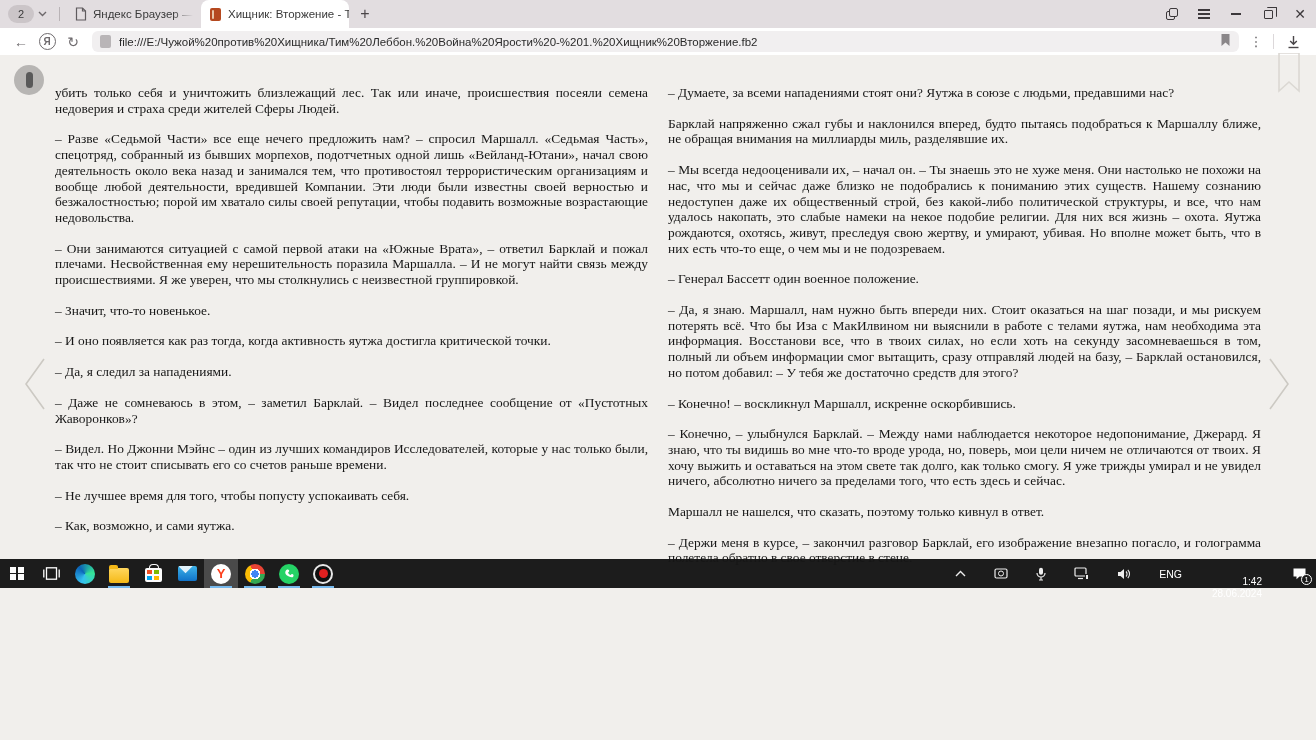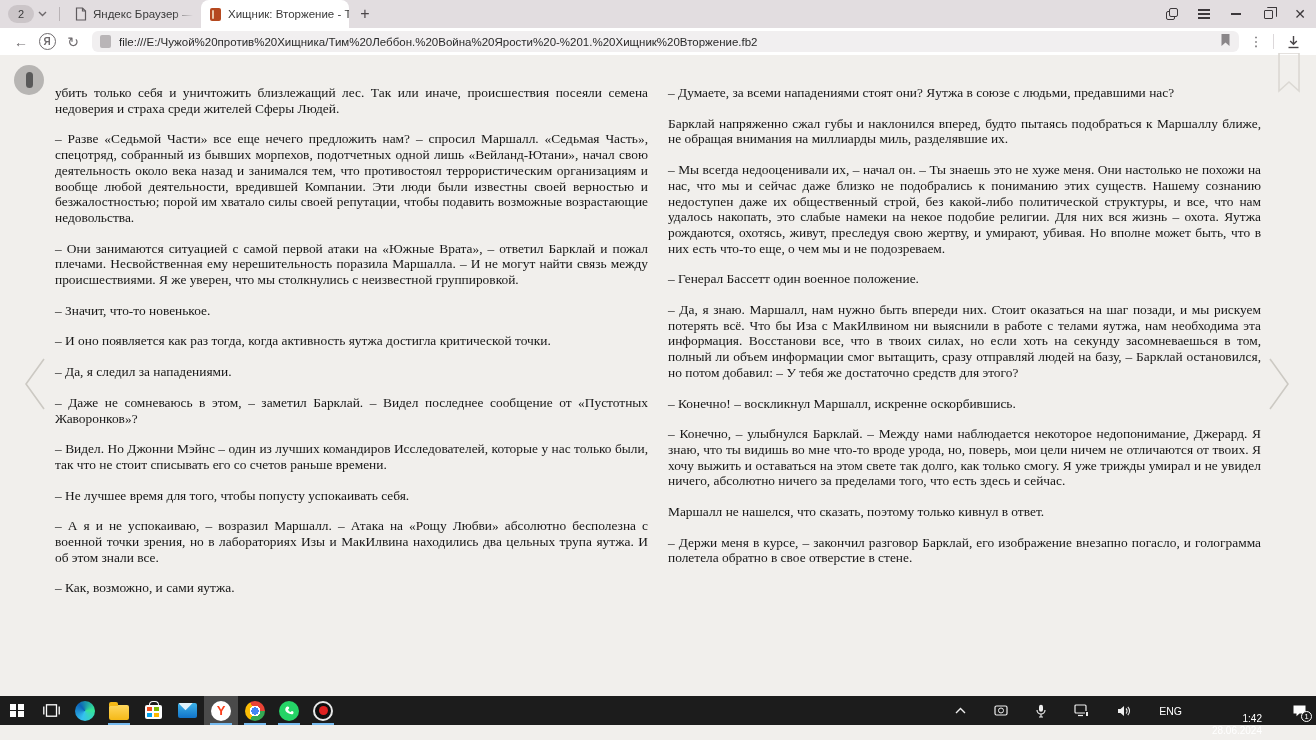--- a/index.html
+++ b/index.html
@@ -37,21 +37,21 @@
   .nav-ico { width:26px; height:22px; display:flex; align-items:center; justify-content:center; color:#6e6a6d; font-size:14px; }
   .ya-home { width:17px; height:17px; border:1.4px solid #6e6a6d; border-radius:50%; font-size:10px; display:flex; align-items:center; justify-content:center; color:#6e6a6d; font-weight:bold; }
   .urlbox { flex:1; height:21px; background:#f1eff0; border-radius:6px; margin:0 6px; display:flex; align-items:center; padding:0 8px; }
   .file-ico { width:11px; height:13px; background:#b9b5b7; border-radius:2px; margin-right:8px; flex:0 0 auto; }
   .url-text { flex:1; font-size:11.5px; color:#2a2a2a; white-space:nowrap; overflow:hidden; }
   .bm-flag { flex:0 0 auto; margin-left:8px; }
   .kebab { color:#5d595c; font-size:13px; width:22px; text-align:center; letter-spacing:0; }
   .ab-div { width:1px; height:15px; background:#dcd8da; margin:0 6px; }
 
   
-  .content { position:relative; height:641px; background:#f1efec; }
+  .content { position:relative; height:504px; background:#f1efec; }
   .menu-circle { position:absolute; left:14px; top:10px; width:30px; height:30px; border-radius:50%; background:#b7b5b3; display:flex; align-items:center; justify-content:center; }
   .menu-circle i { width:7px; height:16px; background:#595959; border-radius:3.5px; display:block; }
   .reader-bm { position:absolute; right:16px; top:-2px; }
   .nav-chev { position:absolute; top:302px; }
   .nav-chev.prev { left:22px; }
   .nav-chev.next { right:24px; }
   .columns { display:flex; gap:20px; padding:30px 55px 0 55px; }
   .col { width:593px; font-family:"Liberation Serif", serif; font-size:13.4px; line-height:15.7px; color:#161616; }
   .para { text-align:justify; margin-bottom:15px; }
 
@@ -203,21 +203,20 @@
     <div class="col">
         <p class="para">убить только себя и уничтожить близлежащий лес. Так или иначе, происшествия посеяли семена недоверия и страха среди жителей Сферы Людей.</p>
         <p class="para">– Разве «Седьмой Части» все еще нечего предложить нам? – спросил Маршалл. «Седьмая Часть», спецотряд, собранный из бывших морпехов, подотчетных одной лишь «Вейланд-Ютани», начал свою деятельность около века назад и занимался тем, что противостоял террористическим организациям и вообще любой деятельности, вредившей Компании. Эти люди были известны своей верностью и безжалостностью; порой им хватало силы своей репутации, чтобы подавить возможные возрастающие недовольства.</p>
         <p class="para">– Они занимаются ситуацией с самой первой атаки на «Южные Врата», – ответил Барклай и пожал плечами. Несвойственная ему нерешительность поразила Маршалла. – И не могут найти связь между происшествиями. Я же уверен, что мы столкнулись с неизвестной группировкой.</p>
         <p class="para">– Значит, что-то новенькое.</p>
         <p class="para">– И оно появляется как раз тогда, когда активность яутжа достигла критической точки.</p>
         <p class="para">– Да, я следил за нападениями.</p>
         <p class="para">– Даже не сомневаюсь в этом, – заметил Барклай. – Видел последнее сообщение от «Пустотных Жаворонков»?</p>
         <p class="para">– Видел. Но Джонни Мэйнс – один из лучших командиров Исследователей, которые у нас только были, так что не стоит списывать его со счетов раньше времени.</p>
         <p class="para">– Не лучшее время для того, чтобы попусту успокаивать себя.</p>
-        <p class="para">– А я и не успокаиваю, – возразил Маршалл. – Атака на «Рощу Любви» абсолютно бесполезна с военной точки зрения, но в лабораториях Изы и МакИлвина находились два цельных трупа яутжа. И об этом знали все.</p>
         <p class="para">– Как, возможно, и сами яутжа.</p>
       </div>
     <div class="col">
         <p class="para">– Думаете, за всеми нападениями стоят они? Яутжа в союзе с людьми, предавшими нас?</p>
         <p class="para">Барклай напряженно сжал губы и наклонился вперед, будто пытаясь подобраться к Маршаллу ближе, не обращая внимания на миллиарды миль, разделявшие их.</p>
         <p class="para">– Мы всегда недооценивали их, – начал он. – Ты знаешь это не хуже меня. Они настолько не похожи на нас, что мы и сейчас даже близко не подобрались к пониманию этих существ. Нашему сознанию недоступен даже их общественный строй, без какой-либо политической структуры, и все, что нам удалось накопать, это слабые намеки на некое подобие религии. Для них вся жизнь – охота. Яутжа рождаются, охотясь, живут, преследуя свою жертву, и умирают, убивая. Но вполне может быть, что в них есть что-то еще, о чем мы и не подозреваем.</p>
         <p class="para">– Генерал Бассетт один военное положение.</p>
         <p class="para">– Да, я знаю. Маршалл, нам нужно быть впереди них. Стоит оказаться на шаг позади, и мы рискуем потерять всё. Что бы Иза с МакИлвином ни выяснили в работе с телами яутжа, нам необходима эта информация. Восстанови все, что в твоих силах, но если хоть на секунду засомневаешься в том, полный ли объем информации смог вытащить, сразу отправляй людей на базу, – Барклай остановился, но потом добавил: – У тебя же достаточно средств для этого?</p>
         <p class="para">– Конечно! – воскликнул Маршалл, искренне оскорбившись.</p>
         <p class="para">– Конечно, – улыбнулся Барклай. – Между нами наблюдается некоторое недопонимание, Джерард. Я знаю, что ты видишь во мне что-то вроде урода, но, поверь, мои цели ничем не отличаются от твоих. Я хочу выжить и оставаться на этом свете так долго, как только смогу. Я уже трижды умирал и не увидел ничего, абсолютно ничего за пределами того, что есть здесь и сейчас.</p>

